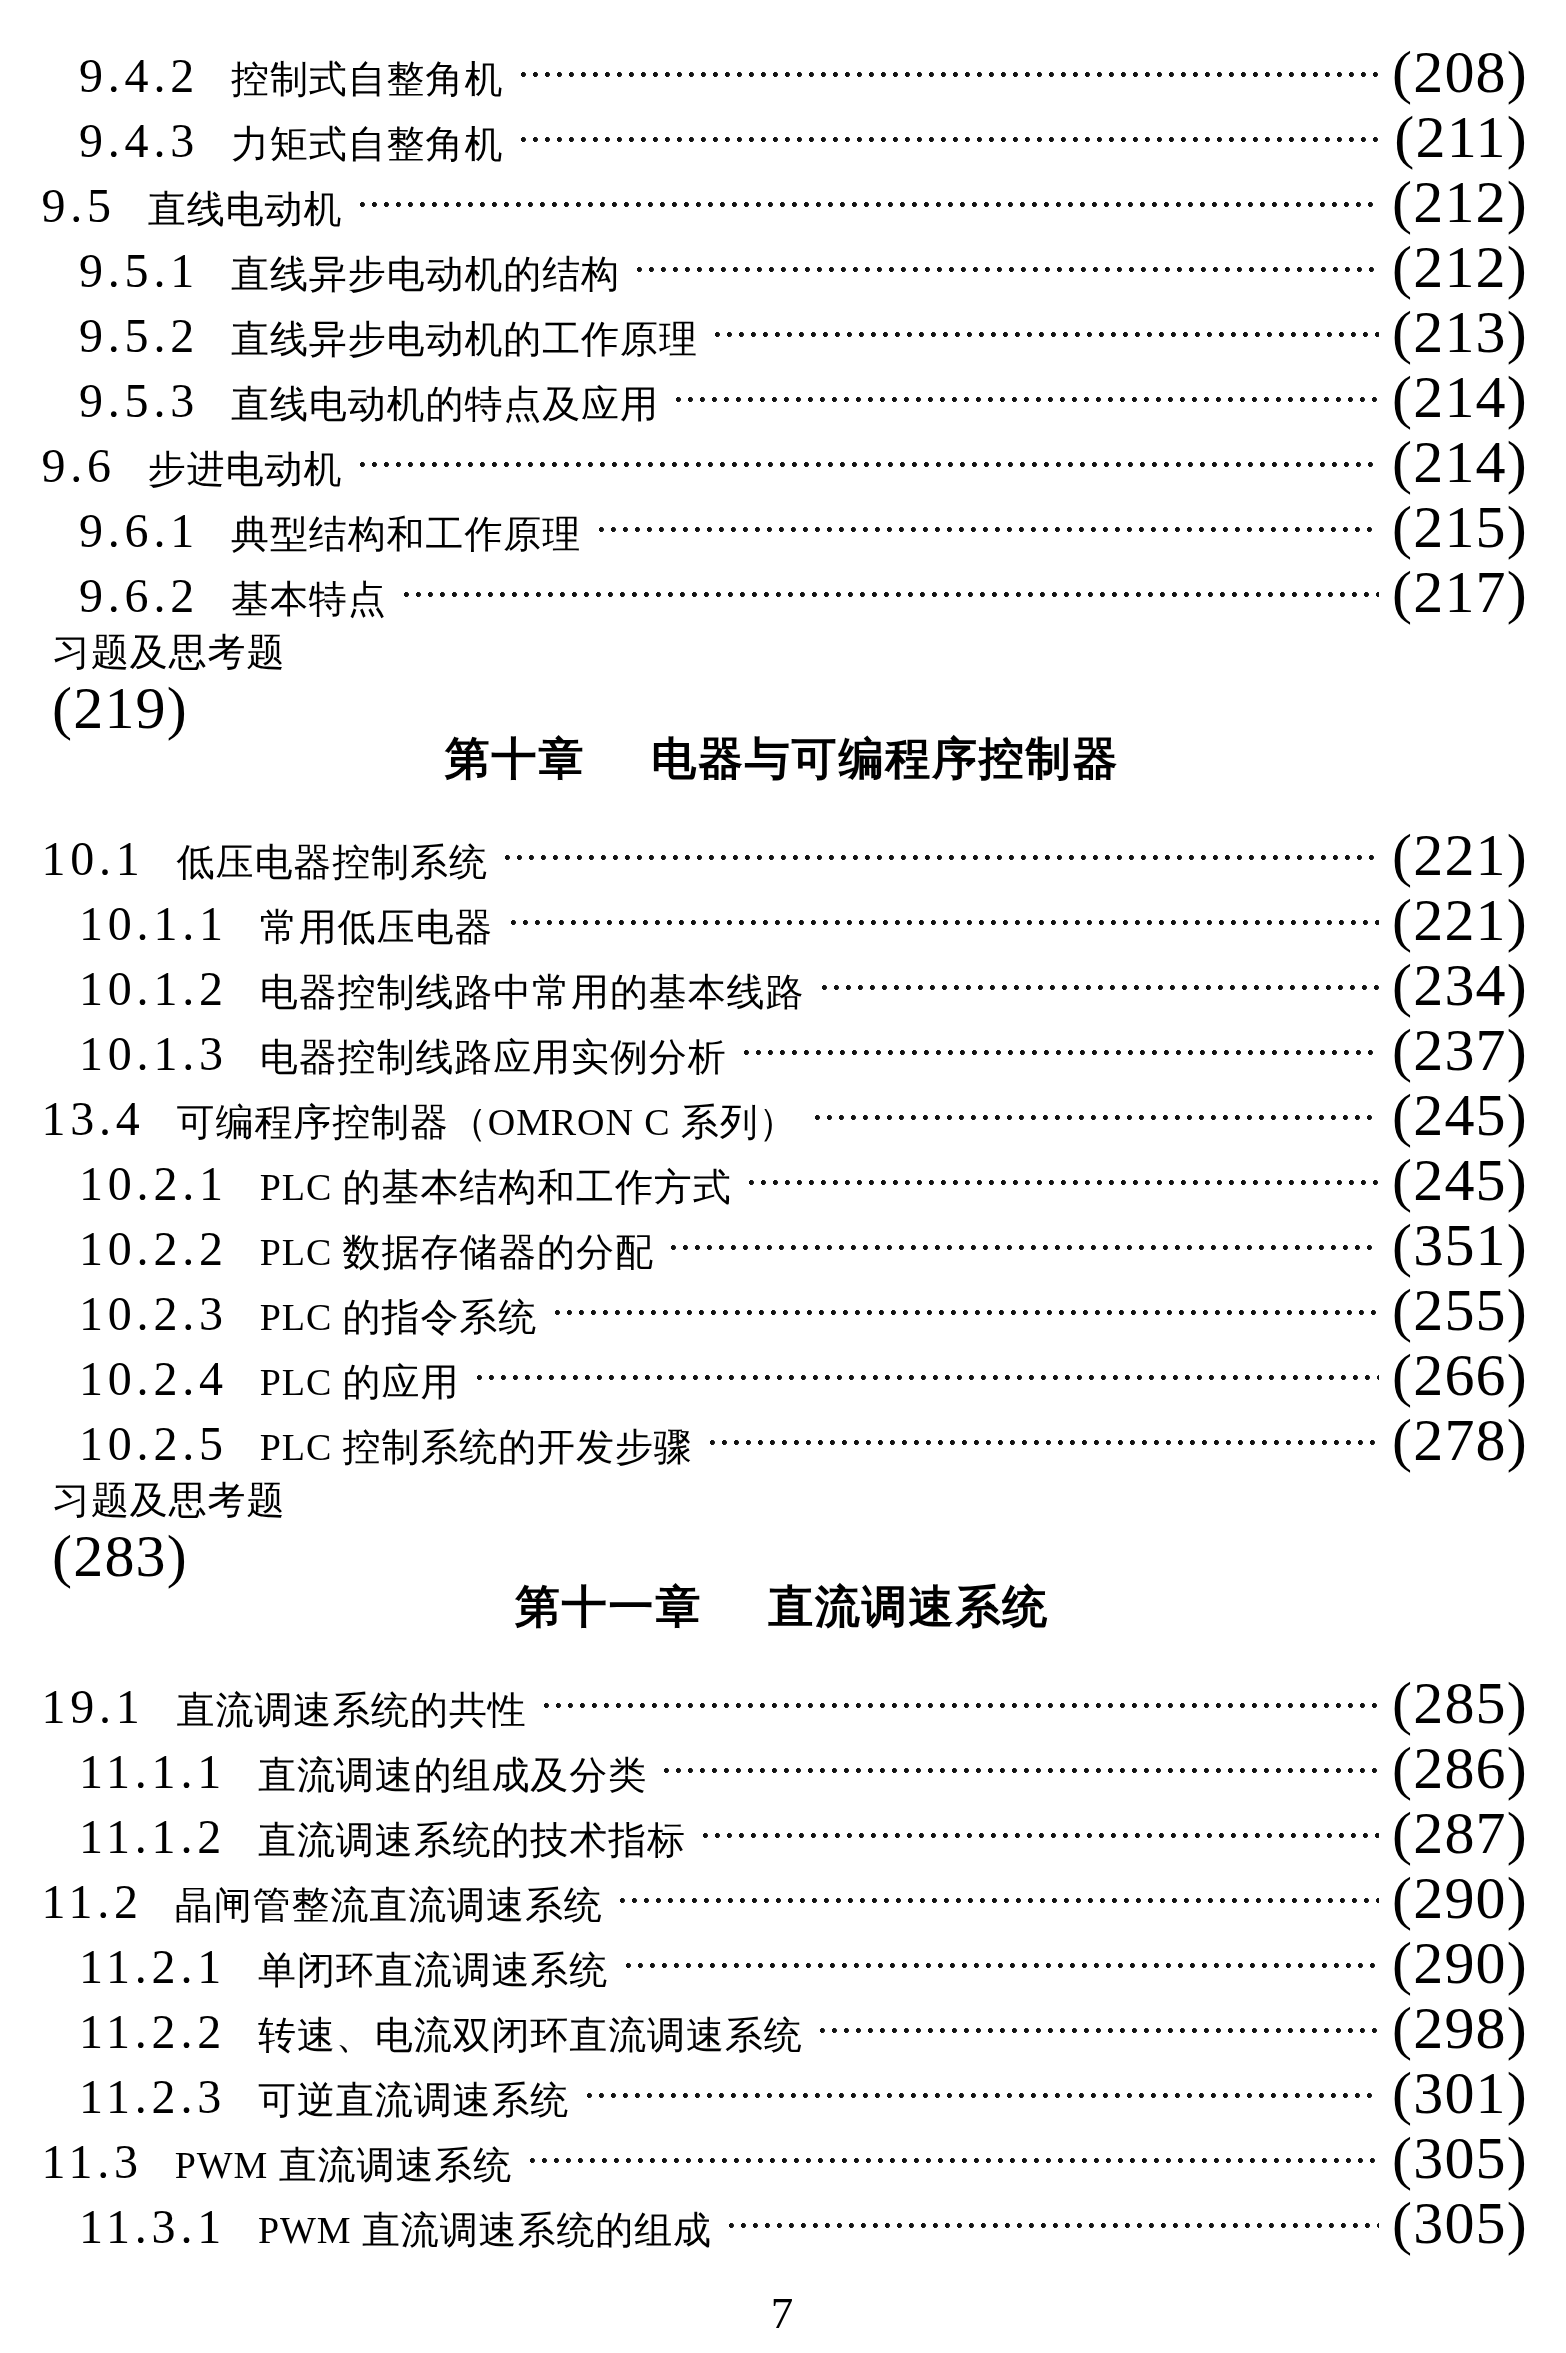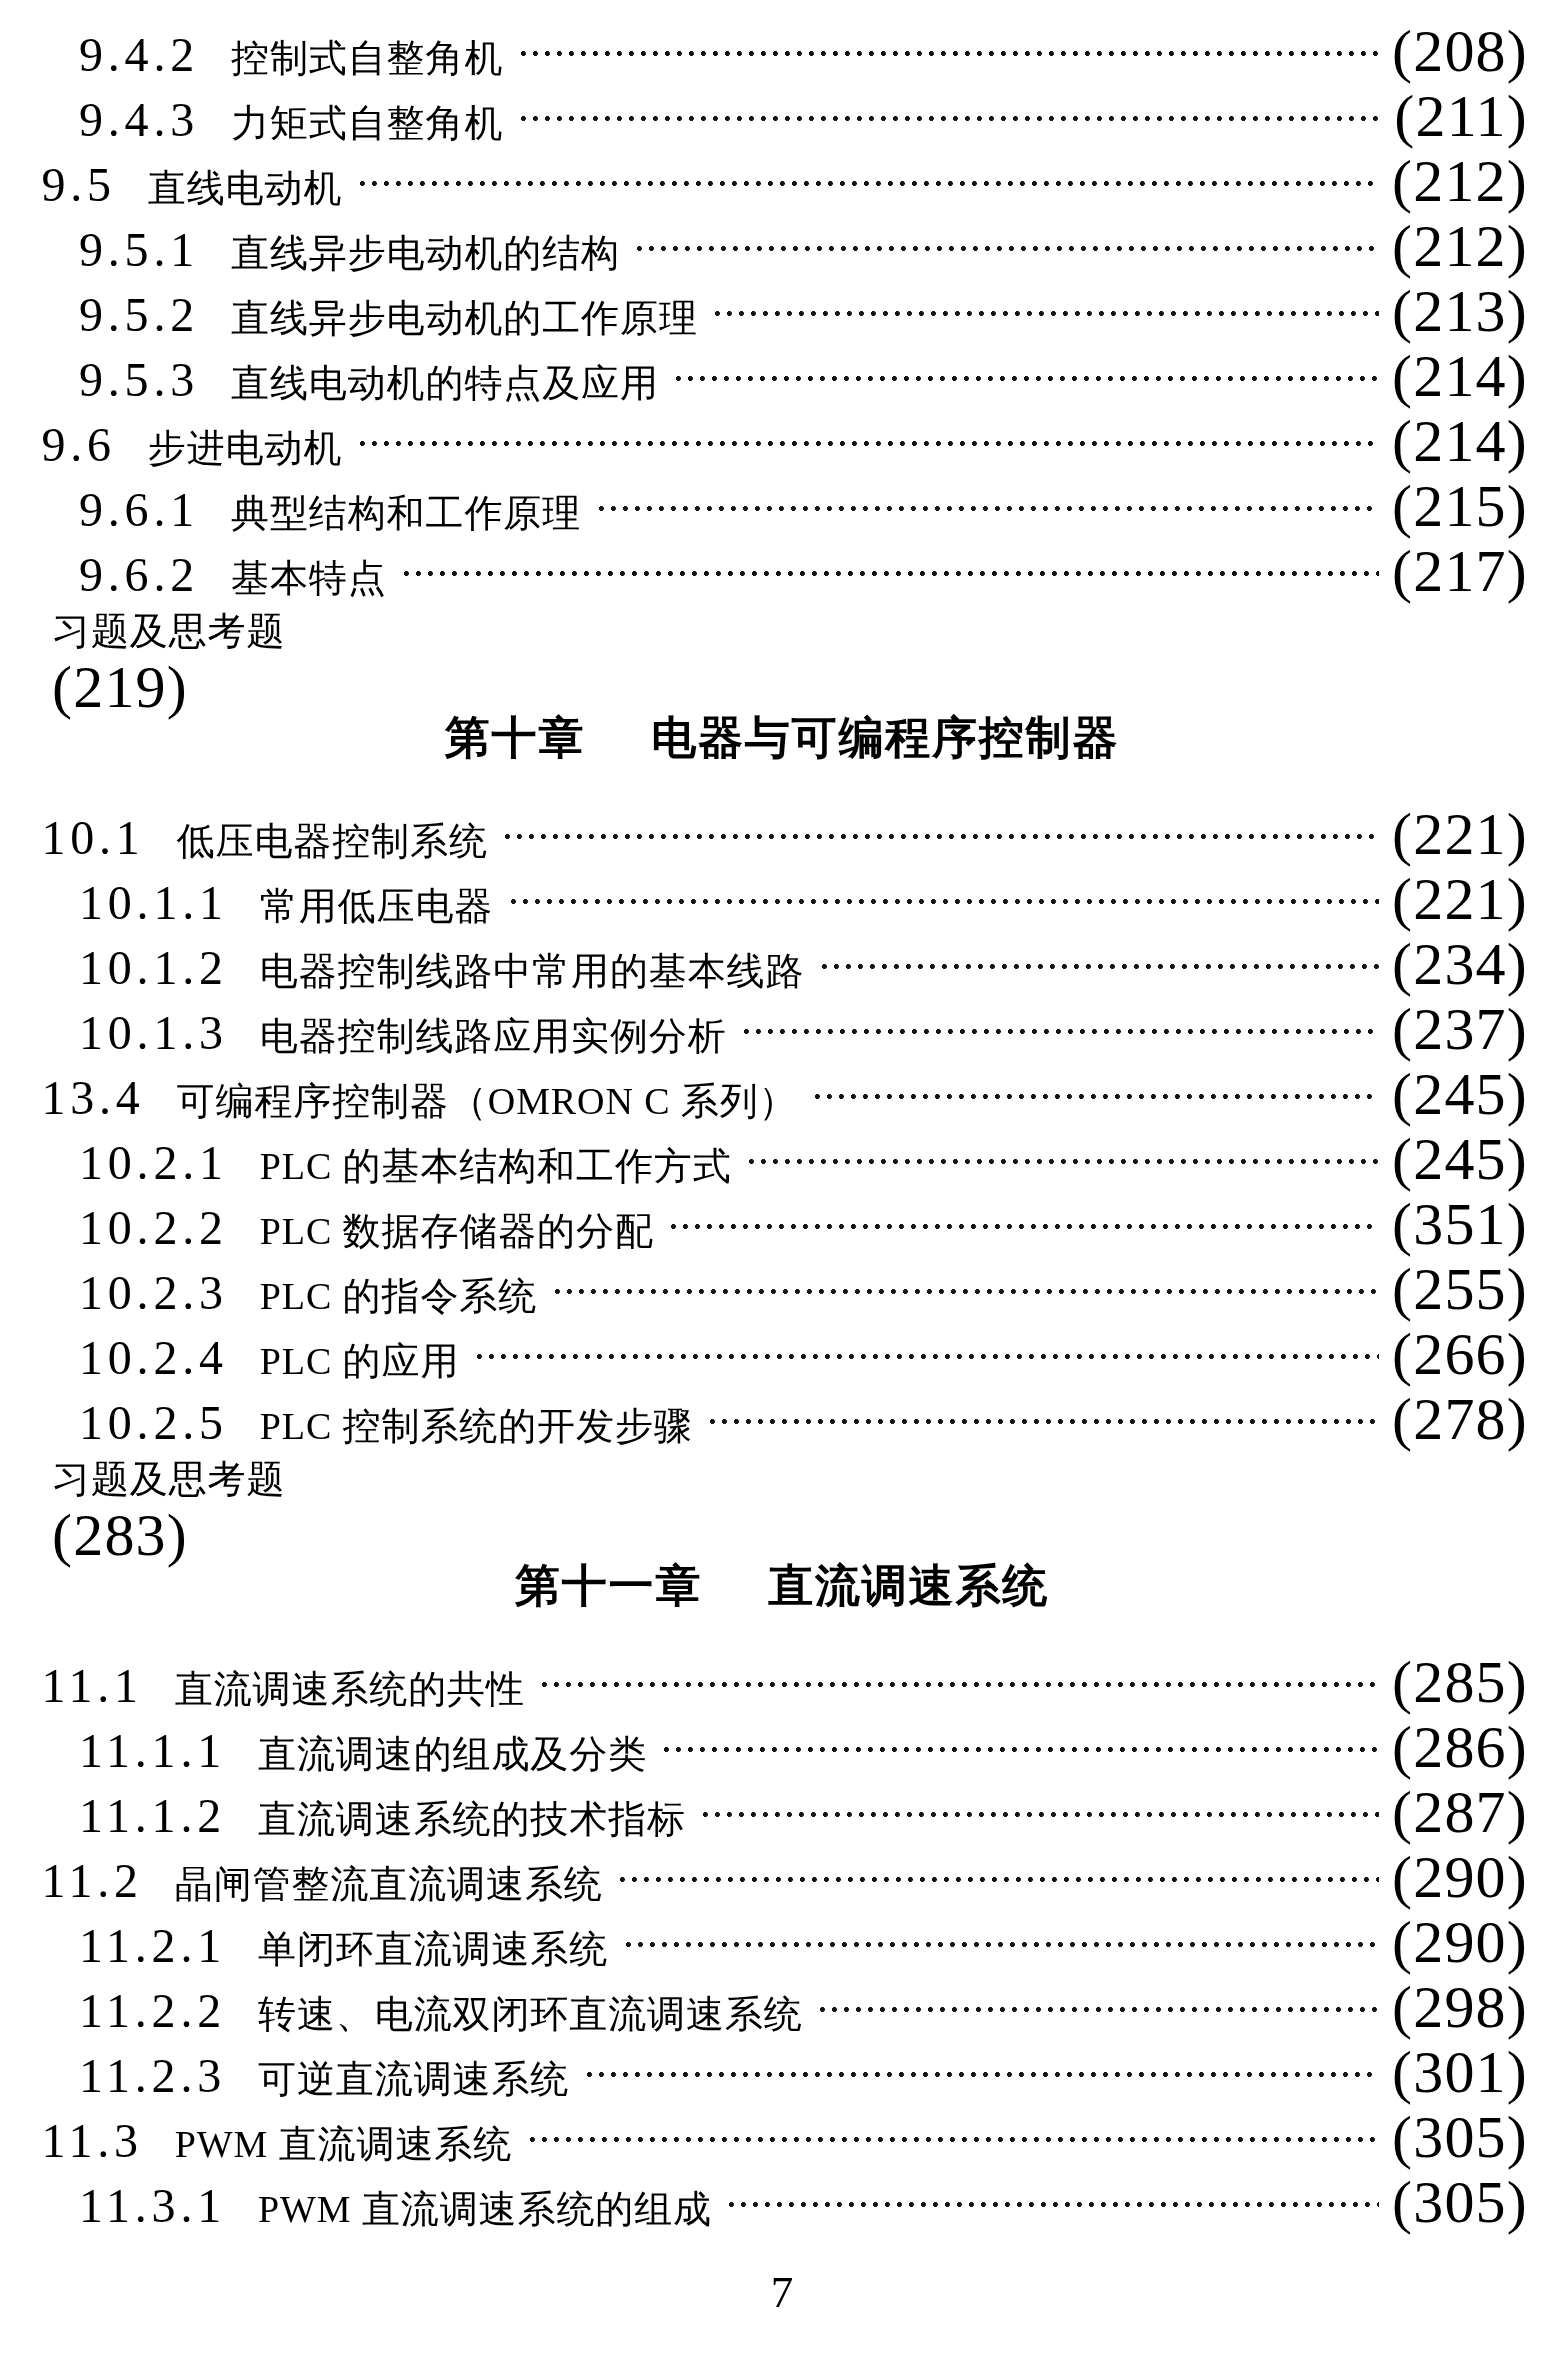--- a/index.html
+++ b/index.html
@@ -10,21 +10,21 @@
     height: 2354px;
     overflow: hidden;
     color: #000000;
     font-family: "Liberation Serif", "DejaVu Serif", serif;
     font-size: 38px;
   }
   .page {
     box-sizing: border-box;
     width: 1566px;
     height: 2354px;
-    padding: 21px 38px 0 36px;
+    padding: 42px 38px 0 36px;
   }
   .row {
     display: flex;
     align-items: baseline;
     height: 65px;
   }
   .lvl0 { margin-left: 16px; flex-direction: column; }
   .lvl1 { margin-left: 5.4px; }
   .lvl2 { margin-left: 43px; }
   .num {
@@ -209,21 +209,21 @@
       <div class="row lvl0">
         <span class="title">习题及思考题</span>
         <span class="leader"></span>
         <span class="pagenum">(283)</span>
       </div>
       <div class="chapter-row">
         <span class="ch-num">第十一章</span>
         <span class="ch-title">直流调速系统</span>
       </div>
       <div class="row lvl1">
-        <span class="num">11.1</span>
+        <span class="num">19.1</span>
         <span class="title">直流调速系统的共性</span>
         <span class="leader"></span>
         <span class="pagenum">(285)</span>
       </div>
       <div class="row lvl2">
         <span class="num">11.1.1</span>
         <span class="title">直流调速的组成及分类</span>
         <span class="leader"></span>
         <span class="pagenum">(286)</span>
       </div>

